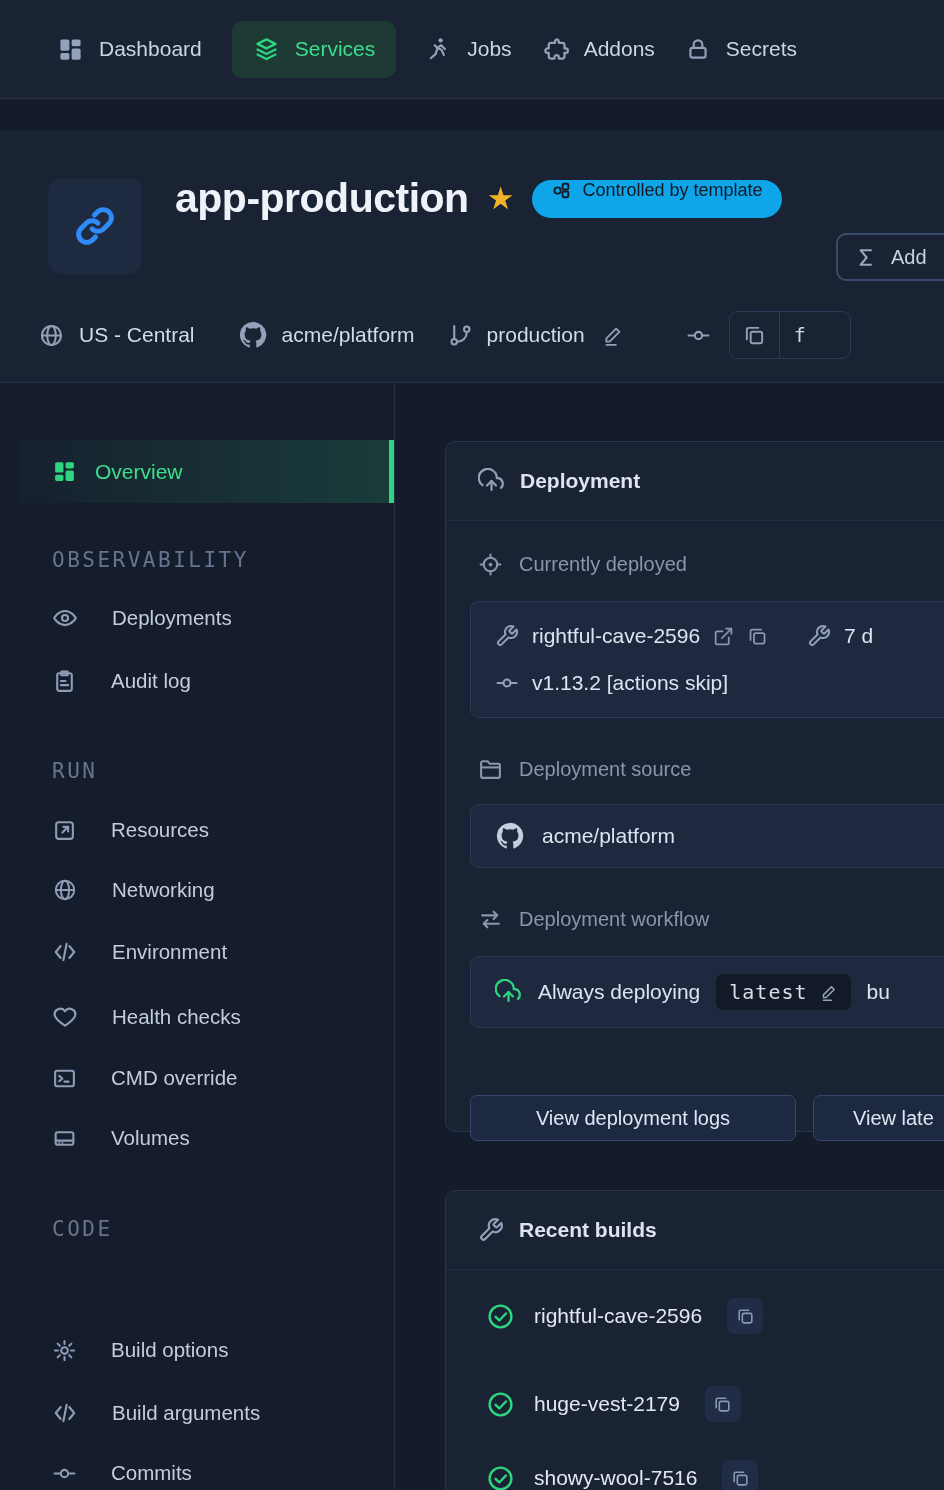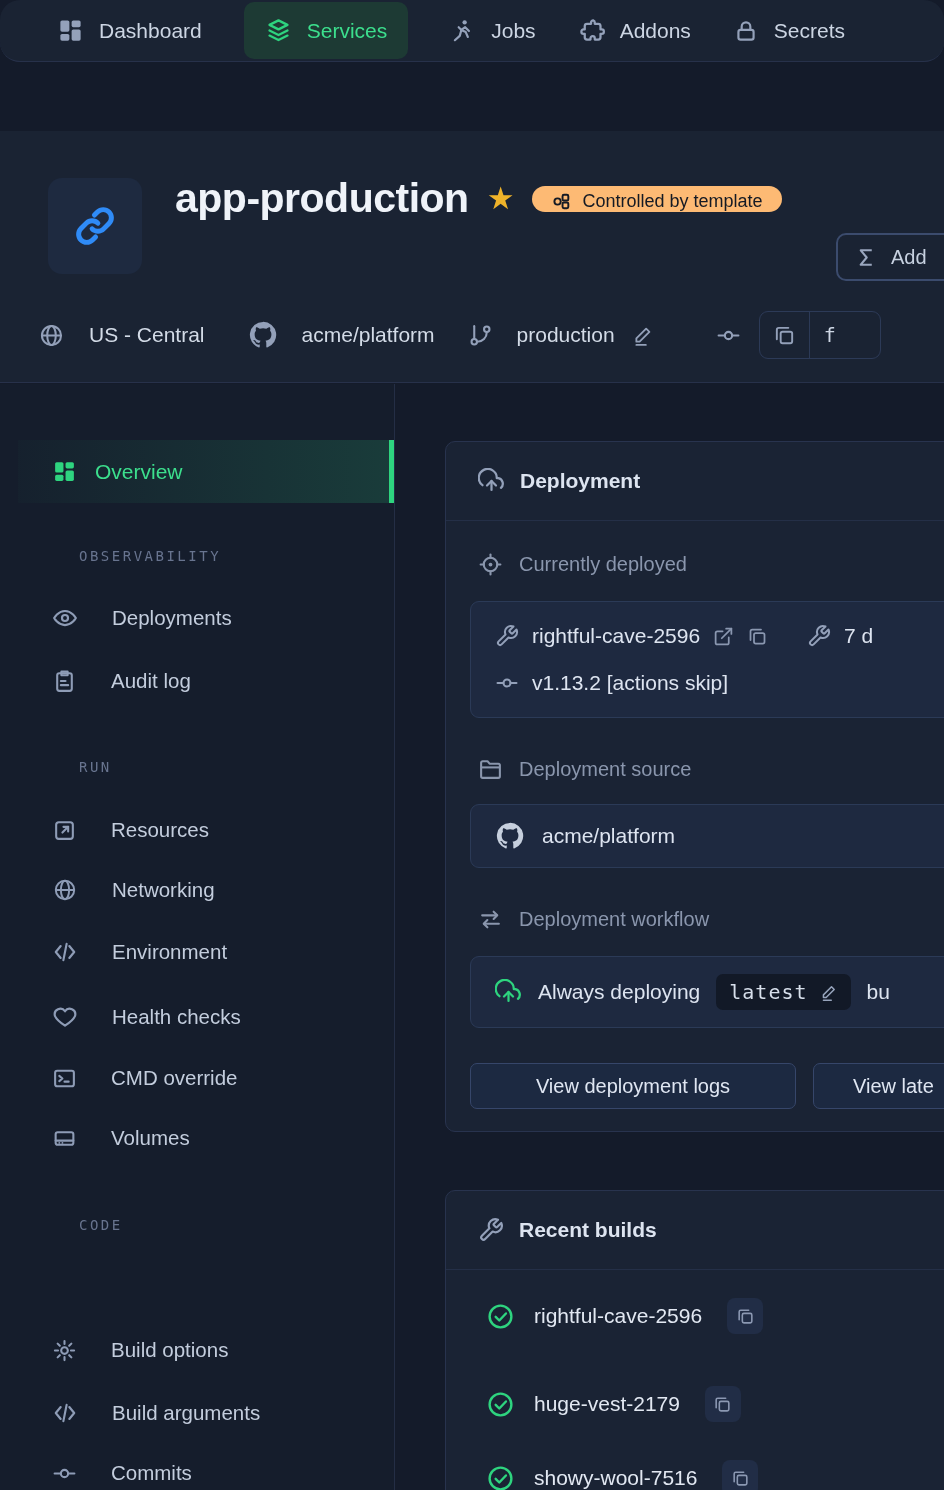--- a/index.html
+++ b/index.html
@@ -2,71 +2,71 @@
 <html><head>
 <meta charset="utf-8">
 <style>
   * { margin:0; padding:0; box-sizing:border-box; }
   html,body { width:944px; height:1490px; background:#141b2a; overflow:hidden;
     font-family:"Liberation Sans", sans-serif; color:#dbe3ef; }
   .stage { position:relative; width:944px; height:1490px; overflow:hidden; }
   svg { display:block; flex:none; }
 
   
-  .topnav { position:absolute; left:0; top:0; width:944px; height:62px; background:#1a2333;
-    border-bottom:1px solid #27314a; display:flex; align-items:center; padding-left:57px; gap:42px;border-radius:20px; }
+  .topnav { position:absolute; left:0; top:0; width:944px; height:99px; background:#1a2333;
+    border-bottom:1px solid #27314a; display:flex; align-items:center; padding-left:57px; gap:30px; }
   .navitem { display:flex; align-items:center; gap:15px; font-size:21px; color:#ccd5e3; white-space:nowrap; }
   .navitem svg { color:#94a1ba; }
   .navitem.active { background:#1d3a34; border-radius:10px; height:57px; padding:0 21px; color:#3cdf8d; }
   .navitem.active svg { color:#2ed47f; }
 
   
   .header { position:absolute; left:0; top:84px; width:944px; height:203px; background:#1a2333;
     border-bottom:1px solid #27314a;margin-top:47px; }
   .app-icon { position:absolute; left:48px; top:47px; width:94px; height:96px; border-radius:14px;
     background:#1e2a40; display:flex; align-items:center; justify-content:center; color:#2f8bf7; }
   .title-row { position:absolute; left:175px; top:44px; display:flex; align-items:center; gap:18px; }
   .title { font-size:41px; font-weight:600; color:#eff3f9; letter-spacing:-0.5px; white-space:nowrap; }
   .star { color:#efb32a; font-size:31px; line-height:1; }
-  .badge { display:flex; align-items:flex-end; gap:10px; background:#fdba74; color:#151a24;
-    font-size:18px; font-weight:500; height:26px; padding:0 19px; border-radius:21px; white-space:nowrap; }
+  .badge { display:flex; align-items:flex-start; gap:10px; background:#0ea5e9; color:#151a24;
+    font-size:18px; font-weight:500; height:38px; padding:0 19px; border-radius:21px; white-space:nowrap; }
   .subtitle-row { position:absolute; left:176px; top:195px; display:flex; align-items:center; gap:12px;
     font-size:20px; color:#8793ab; white-space:nowrap; }
   .sid-value { color:#dde4f0; }
   .sub-ic { color:#8a97af; }
   .desc { color:#6b7892; }
   .gap26 { width:14px; }
   .add-btn { position:absolute; left:836px; top:102px; height:48px; width:170px; border:2px solid #3b4b6d;
     border-radius:10px; display:flex; align-items:center; gap:13px; padding:0 17px; font-size:20px;
     color:#c7d1e0; background:transparent; }
   .add-btn svg { color:#9aa7bf; }
 
   
   .metabar { position:absolute; left:0; top:288px; width:944px; height:95px; background:#1a2333;
     border-bottom:1px solid #27314a; display:flex; align-items:center; padding-left:38px;
     font-size:21px; color:#d3dbe7; white-space:nowrap; }
   .metabar .mic { color:#93a0b9; }
-  .ml14 { margin-left:24px;text-align:center; } .ml16 { margin-left:16px; } .ml33 { margin-left:33px; }
+  .ml14 { margin-left:14px;text-align:center; } .ml16 { margin-left:16px; } .ml33 { margin-left:33px; }
   .ml43 { margin-left:43px; } .ml62 { margin-left:62px; } .ml18 { margin-left:18px; }
   .hashbox { height:48px; border:1px solid #2c3a57; border-radius:9px; display:flex; align-items:center;
     color:#93a0b9; }
   .hash-copy { padding:0 13px; display:flex; align-items:center; }
   .hash-div { width:1px; height:46px; background:#2c3a57; }
   .hash-text { padding-left:14px; width:70px; font-family:"DejaVu Sans Mono", monospace; font-size:20px; color:#cdd6e4; }
 
   
   .sidebar { position:absolute; left:0; top:384px; width:395px; height:1106px; background:#151d2c;
     border-right:1px solid #242e45; }
   .overview { position:absolute; left:18px; right:0; top:56px; height:63px; display:flex; align-items:center;
     gap:18px; padding-left:34px; font-size:21px; color:#3cdf8d;
     background:linear-gradient(90deg, rgba(46,212,128,0.02), rgba(46,212,128,0.17));
     border-right:5px solid #2ed47f; }
   .overview svg { color:#2ed47f; }
-  .side-label { position:absolute; left:52px; font-family:"DejaVu Sans Mono", monospace; font-size:14px;
-    letter-spacing:2.5px; color:#68748f;margin-left:27px; }
+  .side-label { position:absolute; left:52px; font-family:"DejaVu Sans Mono", monospace; font-size:21px;
+    letter-spacing:2.5px; color:#68748f; }
   .side-item { position:absolute; left:0; width:100%; height:44px; display:flex; align-items:center;
     padding-left:52px; gap:34px; font-size:20.5px; color:#c3cddd; white-space:nowrap; }
   .side-item svg { color:#8e9cb6; }
 
   
   .main { position:absolute; left:396px; top:384px; width:548px; height:1106px; background:#141b2a; }
   .card { position:absolute; left:49px; width:645px; background:#1a2334; border:1px solid #28334e;
     border-radius:10px; }
   .card1 { top:57px; height:691px; }
   .card2 { top:806px; height:690px; }
@@ -88,21 +88,21 @@
   .row2 { display:flex; align-items:center; gap:13px; height:34px; margin:13px 0 0 24px;
     font-size:21px; color:#dde4f0; }
   .row1 .wic, .row2 .wic { color:#93a0b9; }
   .row1 .aic { color:#8a97b0; }
   .age { display:flex; align-items:center; gap:13px; margin-left:26px; }
   .ghlight { color:#c6cfdd; }
   .cloud-green { color:#2ed47f; }
   .chip { background:#121927; border-radius:7px; padding:6px 13px; display:flex; align-items:center; gap:11px;
     font-family:"DejaVu Sans Mono", monospace; font-size:20px; letter-spacing:1px; color:#d7dfeb; }
   .chip svg { color:#97a4bc; }
-  .btn { position:absolute; top:621px; height:46px; border:1px solid #36466a; background:#1c2941;
+  .btn { position:absolute; top:653px; height:46px; border:1px solid #36466a; background:#1c2941;
     border-radius:7px; font-size:20px; color:#dfe6f2; display:flex; align-items:center;
     justify-content:center; white-space:nowrap; }
   .btn1 { left:24px; width:326px; }
   .btn2 { left:367px; width:330px; justify-content:flex-start; padding-left:39px; }
 
   .build-item { position:absolute; left:40px; height:42px; display:flex; align-items:center; gap:19px;
     font-size:21px; color:#e2e8f2; white-space:nowrap; }
   .bi1 { top:104px; } .bi2 { top:192px; } .bi3 { top:266px; }
   .build-item .ok { color:#2ed47f; }
   .copy-chip { width:36px; height:36px; margin-left:6px; background:#212d46; border-radius:8px;

